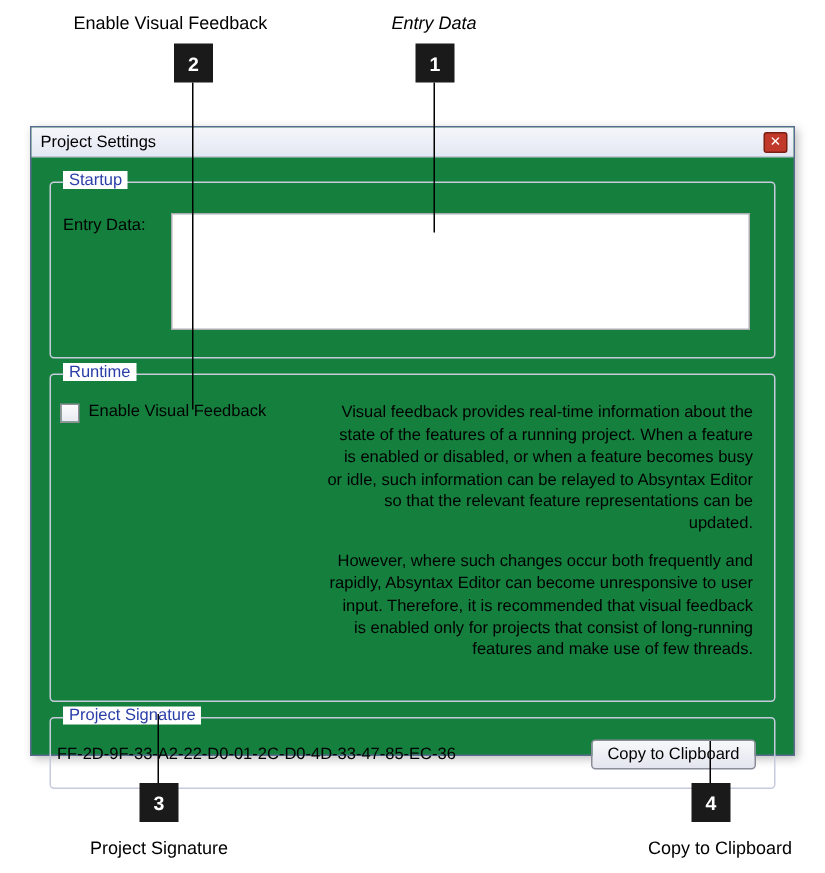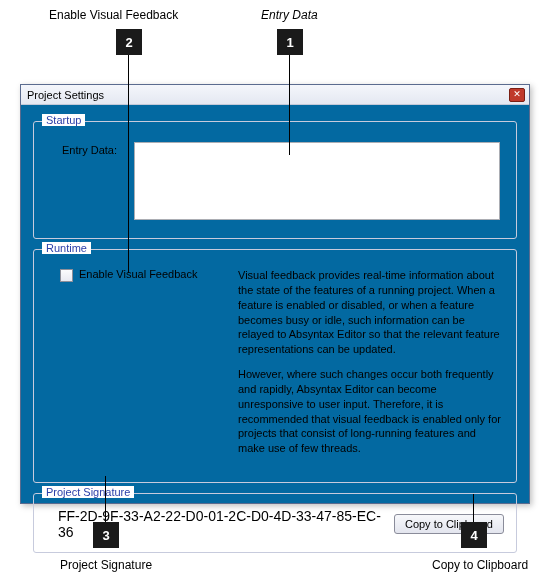--- a/index.html
+++ b/index.html
@@ -39,21 +39,21 @@
     z-index: 40;
   }
   
   .dialog {
     position: absolute;
     left: 20px;
     top: 84px;
     width: 510px;
     height: 420px;
     border: 1px solid #5a6b8f;
-    background: #0369a1;
+    background: #15803d;
     box-shadow: 2px 2px 6px rgba(0,0,0,0.25);
   }
   .titlebar {
     height: 20px;
     background: linear-gradient(#f4f6fb, #e4e8f2);
     border-bottom: 1px solid #c3c9d8;
     display: flex;
     align-items: center;
     padding: 0 4px 0 6px;
     font-size: 11px;
@@ -73,21 +73,21 @@
     line-height: 1;
     cursor: default;
   }
   .body {
     padding: 6px 12px 12px 12px;
   }
   .group {
     border: 1px solid #c7cbdd;
     border-radius: 3px;
     margin-top: 10px;
-    padding: 10px 12px 12px 24px;
+    padding: 10px 12px 12px 4px;
     position: relative;
   }
   .group-legend {
     position: absolute;
     top: -8px;
     left: 8px;
     background: #fff;
     padding: 0 4px;
     color: #2a3ea8;
     font-size: 11px;
@@ -122,32 +122,33 @@
   .chk {
     width: 13px; height: 13px; margin-top: 1px;
     border: 1px solid #8e8f99;
     background: linear-gradient(#fbfbfd,#e9eaf2);
   }
   .desc {
     flex: 1;
     font-size: 11px;
     line-height: 1.35;
     color: #000;
+    text-align: right;
   }
   .desc p { margin: 0 0 10px 0; }
   
   .sig-row {
     display: flex;
     align-items: center;
     padding: 4px 0 0 0;
   }
   .sig-text {
     flex: 1;
     font-family: inherit;
-    font-size: 14px;
+    font-size: 11px;
   }
   .copy-btn {
     border: 1px solid #8a8c9a;
     background: linear-gradient(#f7f8fb,#e3e5ee);
     border-radius: 3px;
     padding: 3px 10px;
     font-size: 11px;
     cursor: default;
   }
 </style>

